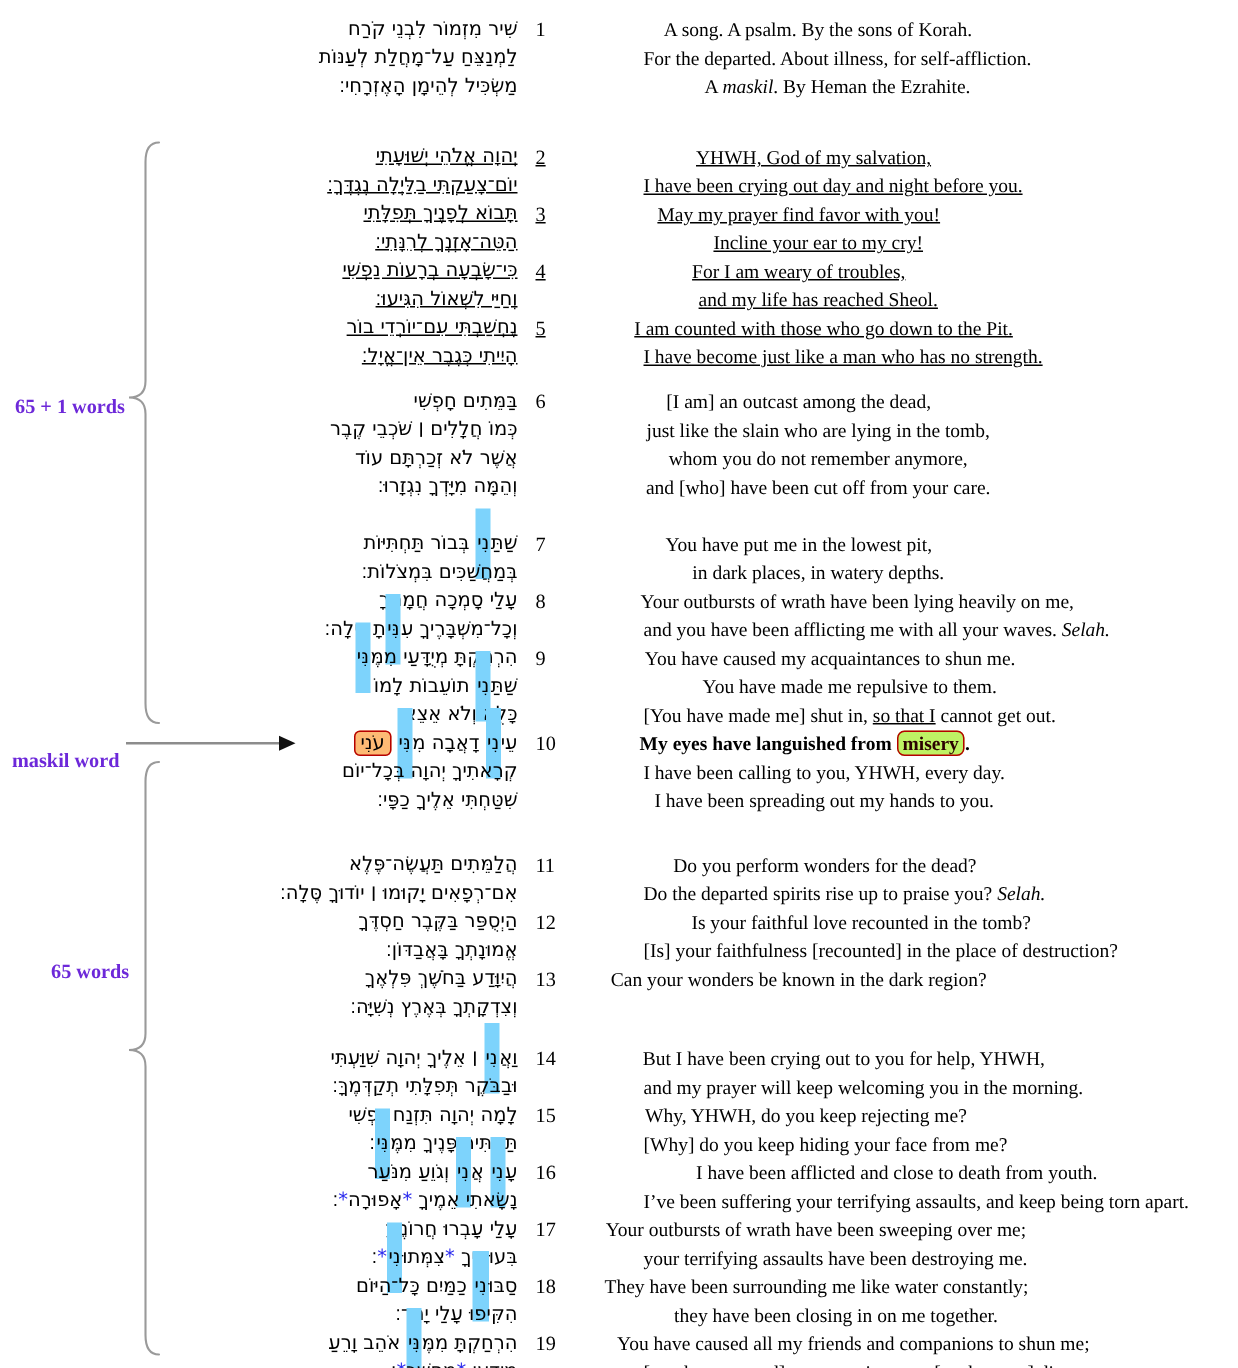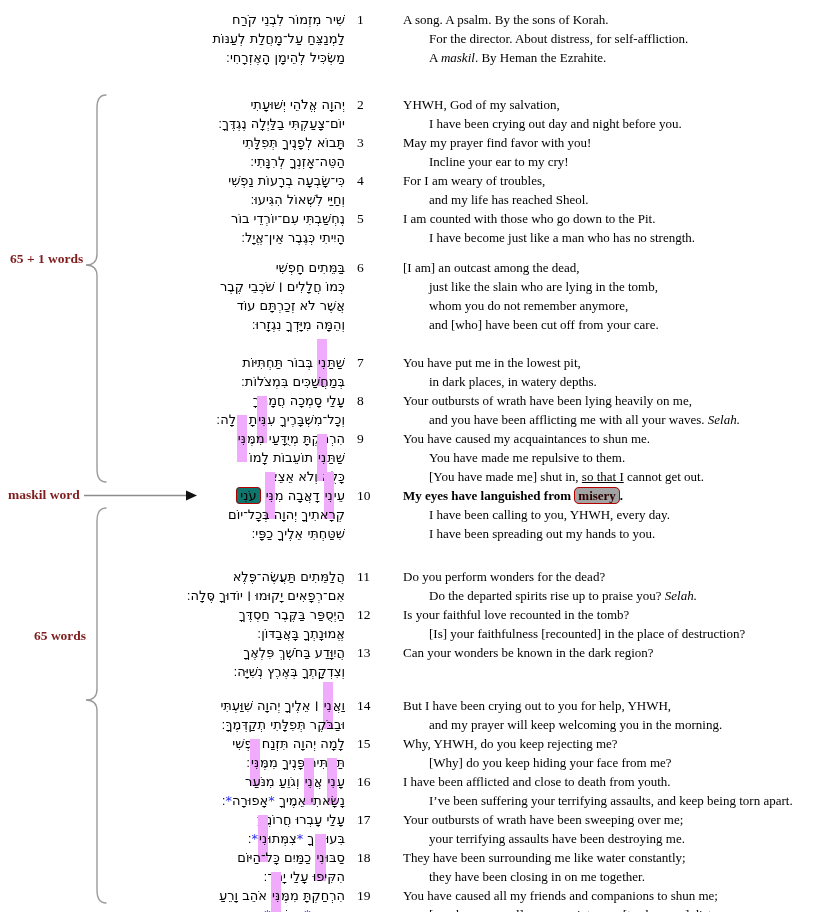--- a/index.html
+++ b/index.html
@@ -1,39 +1,39 @@
 <!DOCTYPE html>
 <html><head>
 <meta charset="utf-8">
 <style>
   html,body{margin:0;padding:0;background:#fff;}
   .page{position:relative;width:825px;height:912px;background:#ffffff;overflow:hidden;
         font-family:"Liberation Serif",serif;color:#000;}
   
   .overlay{position:absolute;left:0;top:0;width:825px;height:912px;pointer-events:none;}
   .side-label{position:absolute;font-family:"Liberation Serif",serif;font-size:13.5px;
-              font-weight:600;color:#7f1d1d;white-space:nowrap;}
+              font-weight:600;color:#6d28d9;white-space:nowrap;margin-top:12px;}
   
   .verses{position:absolute;left:0;top:10px;width:662px;}
   .verse-group{margin:0;}
-  .vg1{margin-top:28px;} .vg2{margin-top:11px;} .vg3{margin-top:19px;}
+  .vg1{margin-top:28px;text-decoration:underline;} .vg2{margin-top:11px;} .vg3{margin-top:19px;}
   .vg4{margin-top:24px;} .vg5{margin-top:15px;}
   .verse{display:grid;grid-template-columns:345px 58px auto;align-items:start;}
   .hcell{direction:rtl;text-align:right;font-family:"DejaVu Sans",sans-serif;
          font-size:13px;white-space:nowrap;}
   .hline{height:19px;line-height:19px;}
   .ncell{padding-left:12px;font-size:13.5px;line-height:19px;}
   .ecell{font-size:13px;}
-  .eline{height:19px;line-height:19px;white-space:nowrap;}
+  .eline{height:19px;line-height:19px;white-space:nowrap;text-align:center;}
   .eline.ind{padding-left:26px;}
   .eline.bold{font-weight:bold;}
   
-  .hl{background:#f0abfc;padding:16px 1px;}
-  .box{background:#0f766e;border:1.2px solid #b50000;border-radius:4px;padding:0 3px;}
-  .ebox{background:#a3a3a3;border:1.2px solid #b50000;border-radius:5px;padding:0 3px;color:#2b0000;}
+  .hl{background:#7dd3fc;padding:16px 1px;}
+  .box{background:#fdba74;border:1.2px solid #b50000;border-radius:4px;padding:0 3px;}
+  .ebox{background:#bef264;border:1.2px solid #b50000;border-radius:5px;padding:0 3px;color:#2b0000;}
   .ast{color:#2b2bee;}
   .it{font-style:italic;}
   .ul{text-decoration:underline;}
 </style>
 </head>
 <body>
 
 <div class="page">
 
   <svg class="overlay" width="825" height="912" viewBox="0 0 825 912" xmlns="http://www.w3.org/2000/svg">
@@ -51,21 +51,21 @@
       <div class="verse-group vg0">
         <div class="verse">
           <div class="hcell" dir="rtl">
             <div class="hline"><span>שִׁיר מִזְמוֹר לִבְנֵי קֹרַח</span></div>
             <div class="hline"><span>לַמְנַצֵּחַ עַל־מָחֲלַת לְעַנּוֹת</span></div>
             <div class="hline"><span>מַשְׂכִּיל לְהֵימָן הָאֶזְרָחִי׃</span></div>
           </div>
           <div class="ncell">1</div>
           <div class="ecell">
             <div class="eline"><span>A song. A psalm. By the sons of Korah.</span></div>
-            <div class="eline ind"><span>For the director. About distress, for self-affliction.</span></div>
+            <div class="eline ind"><span>For the departed. About illness, for self-affliction.</span></div>
             <div class="eline ind"><span>A </span><span class="it">maskil</span><span>. By Heman the Ezrahite.</span></div>
           </div>
         </div>
       </div>
       <div class="verse-group vg1">
         <div class="verse">
           <div class="hcell" dir="rtl">
             <div class="hline"><span>יְהוָה אֱלֹהֵי יְשׁוּעָתִי</span></div>
             <div class="hline"><span>יוֹם־צָעַקְתִּי בַלַּיְלָה נֶגְדֶּךָ׃</span></div>
           </div>

